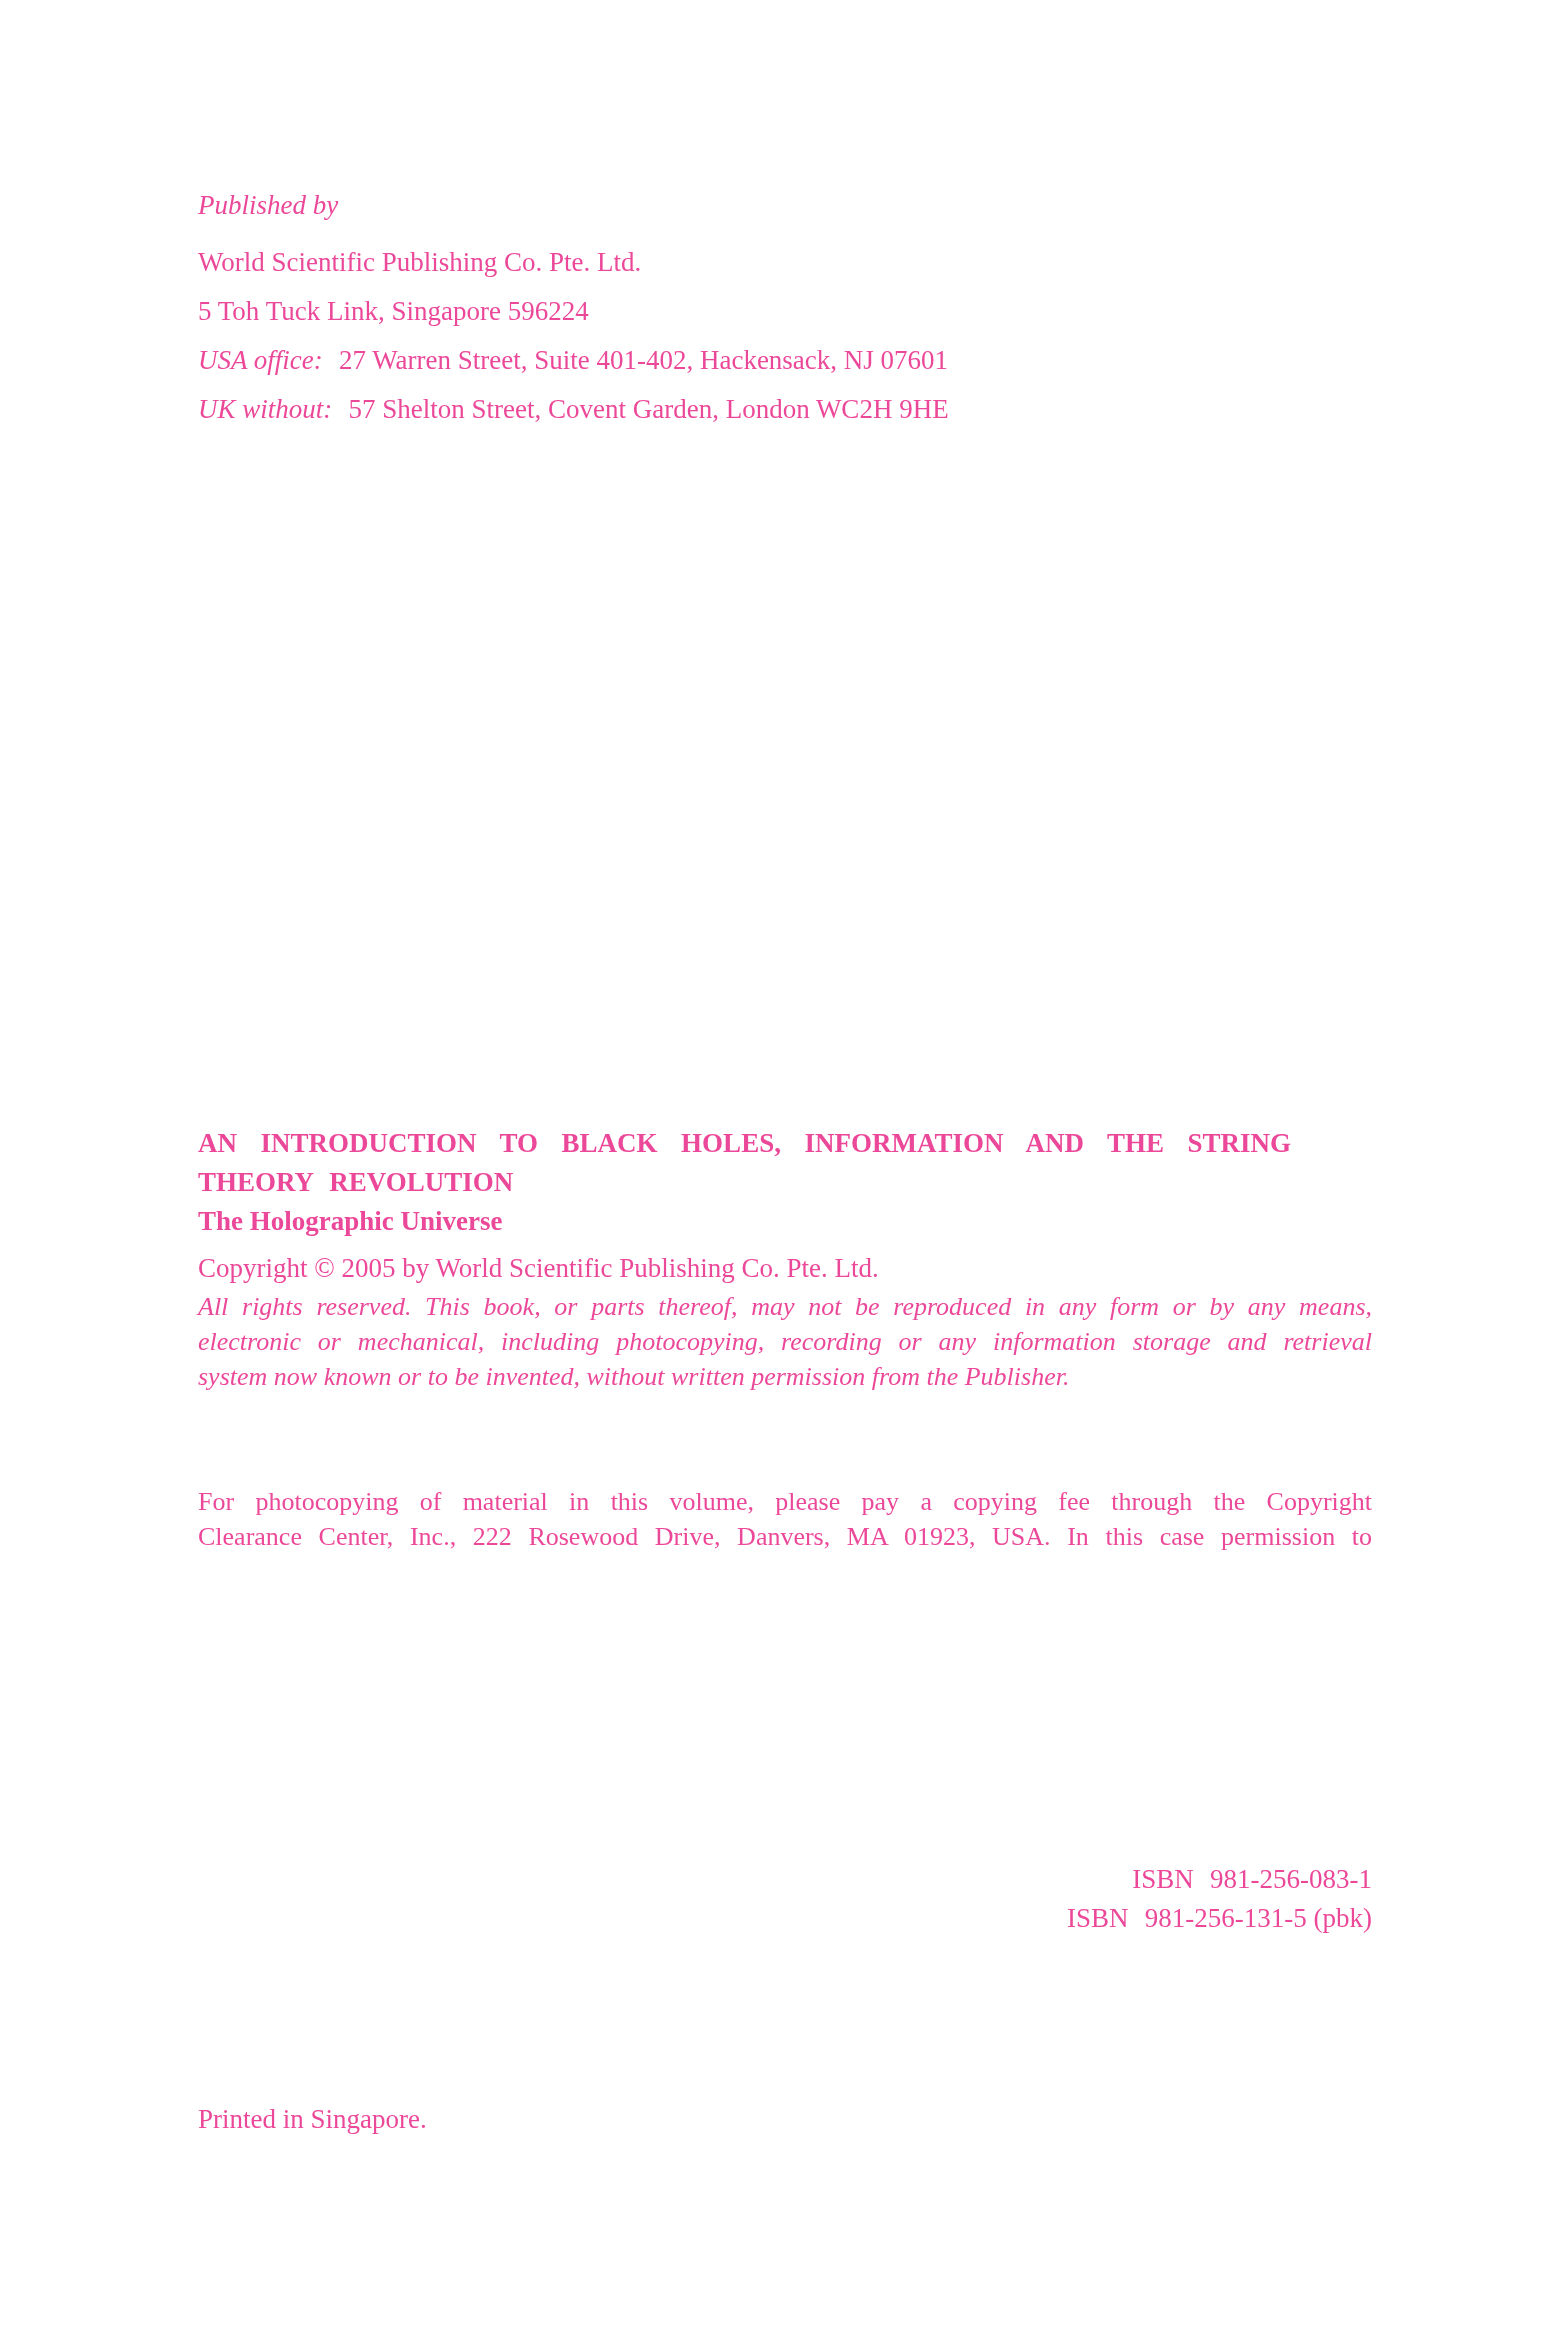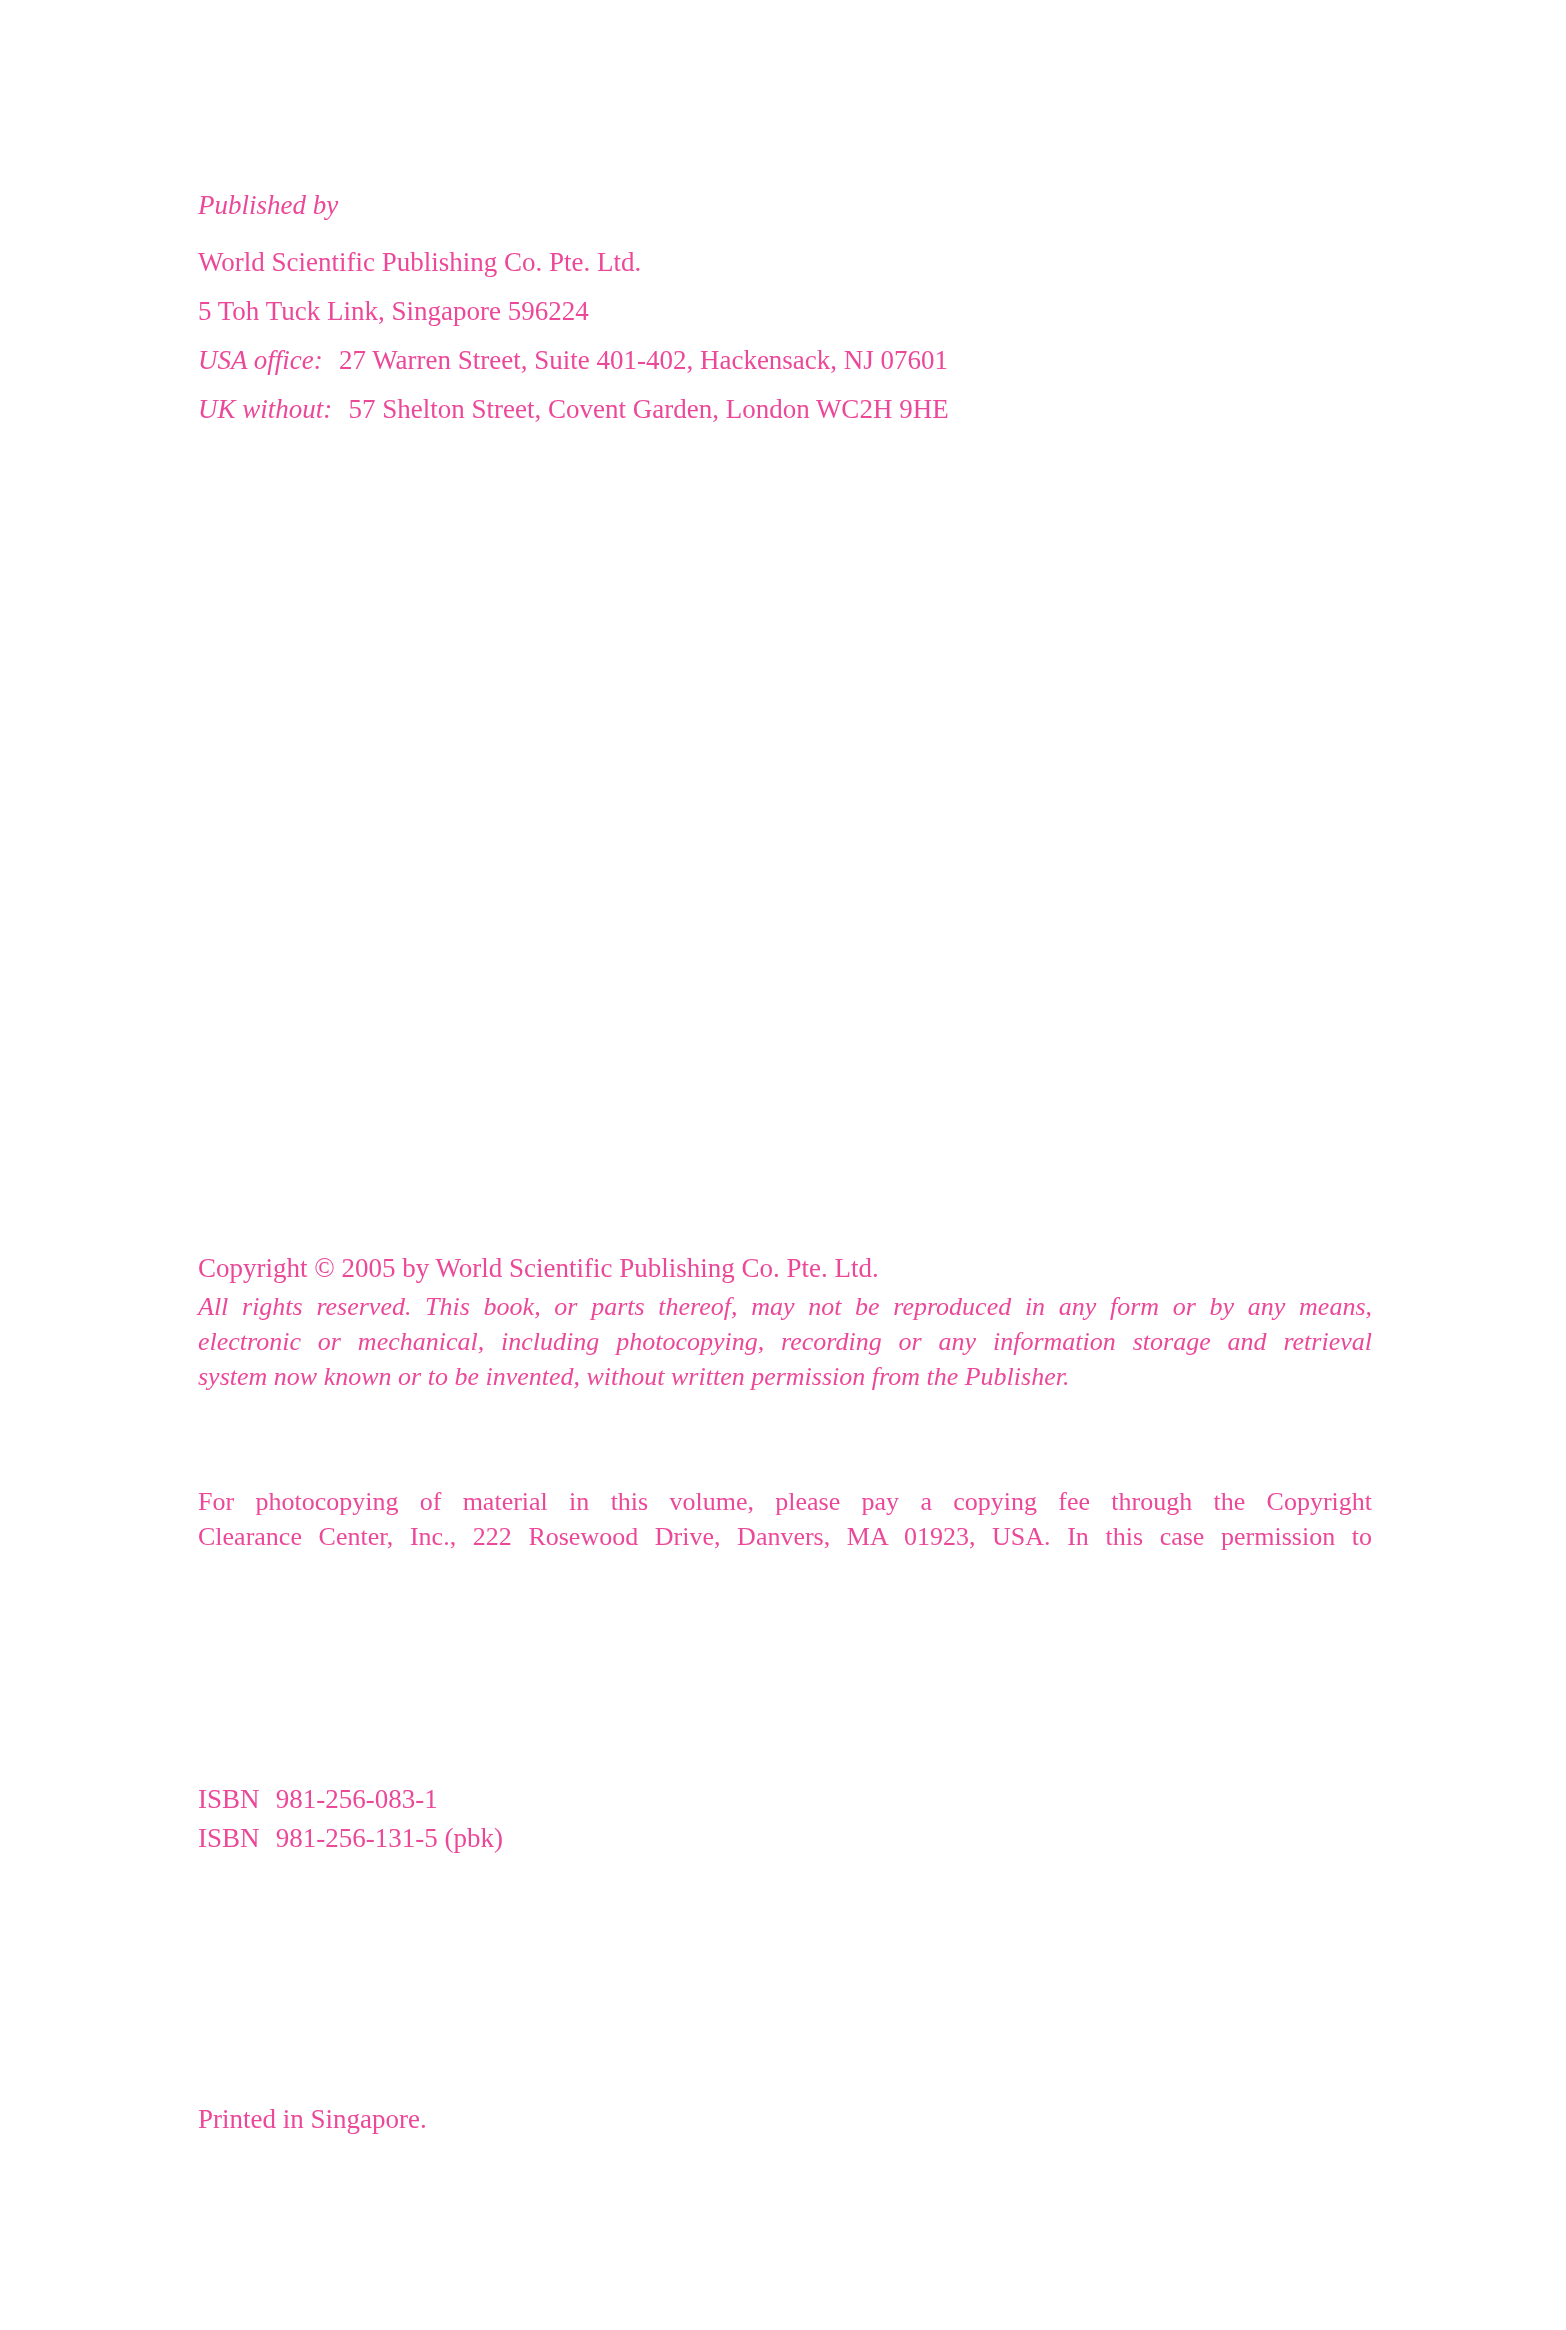--- a/index.html
+++ b/index.html
@@ -23,21 +23,21 @@
   .published-by   { top: 188px;  line-height: 35px; }
   .publisher      { top: 238px;  line-height: 49px; }
   .office-value   { margin-left: 0.6em; }
   .cip            { top: 724px;  line-height: 38px; }
   .title-block    { top: 1124px; line-height: 39px; font-weight: bold; }
   .title-line1    { width: 1093px; }
   .title-line2    { word-spacing: 0.35em; }
   .copyright-line { top: 1251px; line-height: 35px; }
   .rights         { top: 1289px; line-height: 35px; font-size: 26px; }
   .photocopy      { top: 1484px; line-height: 35px; font-size: 26px; }
-  .isbn-block     { top: 1780px; line-height: 39px; }
+  .isbn-block     { top: 1860px; line-height: 39px; text-align: right; }
   .isbn-value     { margin-left: 0.6em; }
   .printed-in     { top: 2102px; line-height: 35px; }
 </style>
 </head>
 <body>
 
 <div class="page">
 
   <div class="block published-by i">Published by</div>
 
@@ -48,20 +48,25 @@
       <span class="i">USA office:</span><span class="office-value">27 Warren Street, Suite 401-402, Hackensack, NJ 07601</span>
     </div>
     <div>
       <span class="i">UK without:</span><span class="office-value">57 Shelton Street, Covent Garden, London WC2H 9HE</span>
     </div>
   </div>
 
   <div class="block cip">
   </div>
 
+  <div class="block title-block">
+    <div class="jline title-line1">AN INTRODUCTION TO BLACK HOLES, INFORMATION AND THE STRING</div>
+    <div class="title-line2">THEORY REVOLUTION</div>
+    <div>The Holographic Universe</div>
+  </div>
 
   <div class="block copyright-line">Copyright © 2005 by World Scientific Publishing Co. Pte. Ltd.</div>
 
   <div class="block rights i">
     <div class="jline">All rights reserved. This book, or parts thereof, may not be reproduced in any form or by any means,</div>
     <div class="jline">electronic or mechanical, including photocopying, recording or any information storage and retrieval</div>
     <div>system now known or to be invented, without written permission from the Publisher.</div>
   </div>
 
   <div class="block photocopy">

